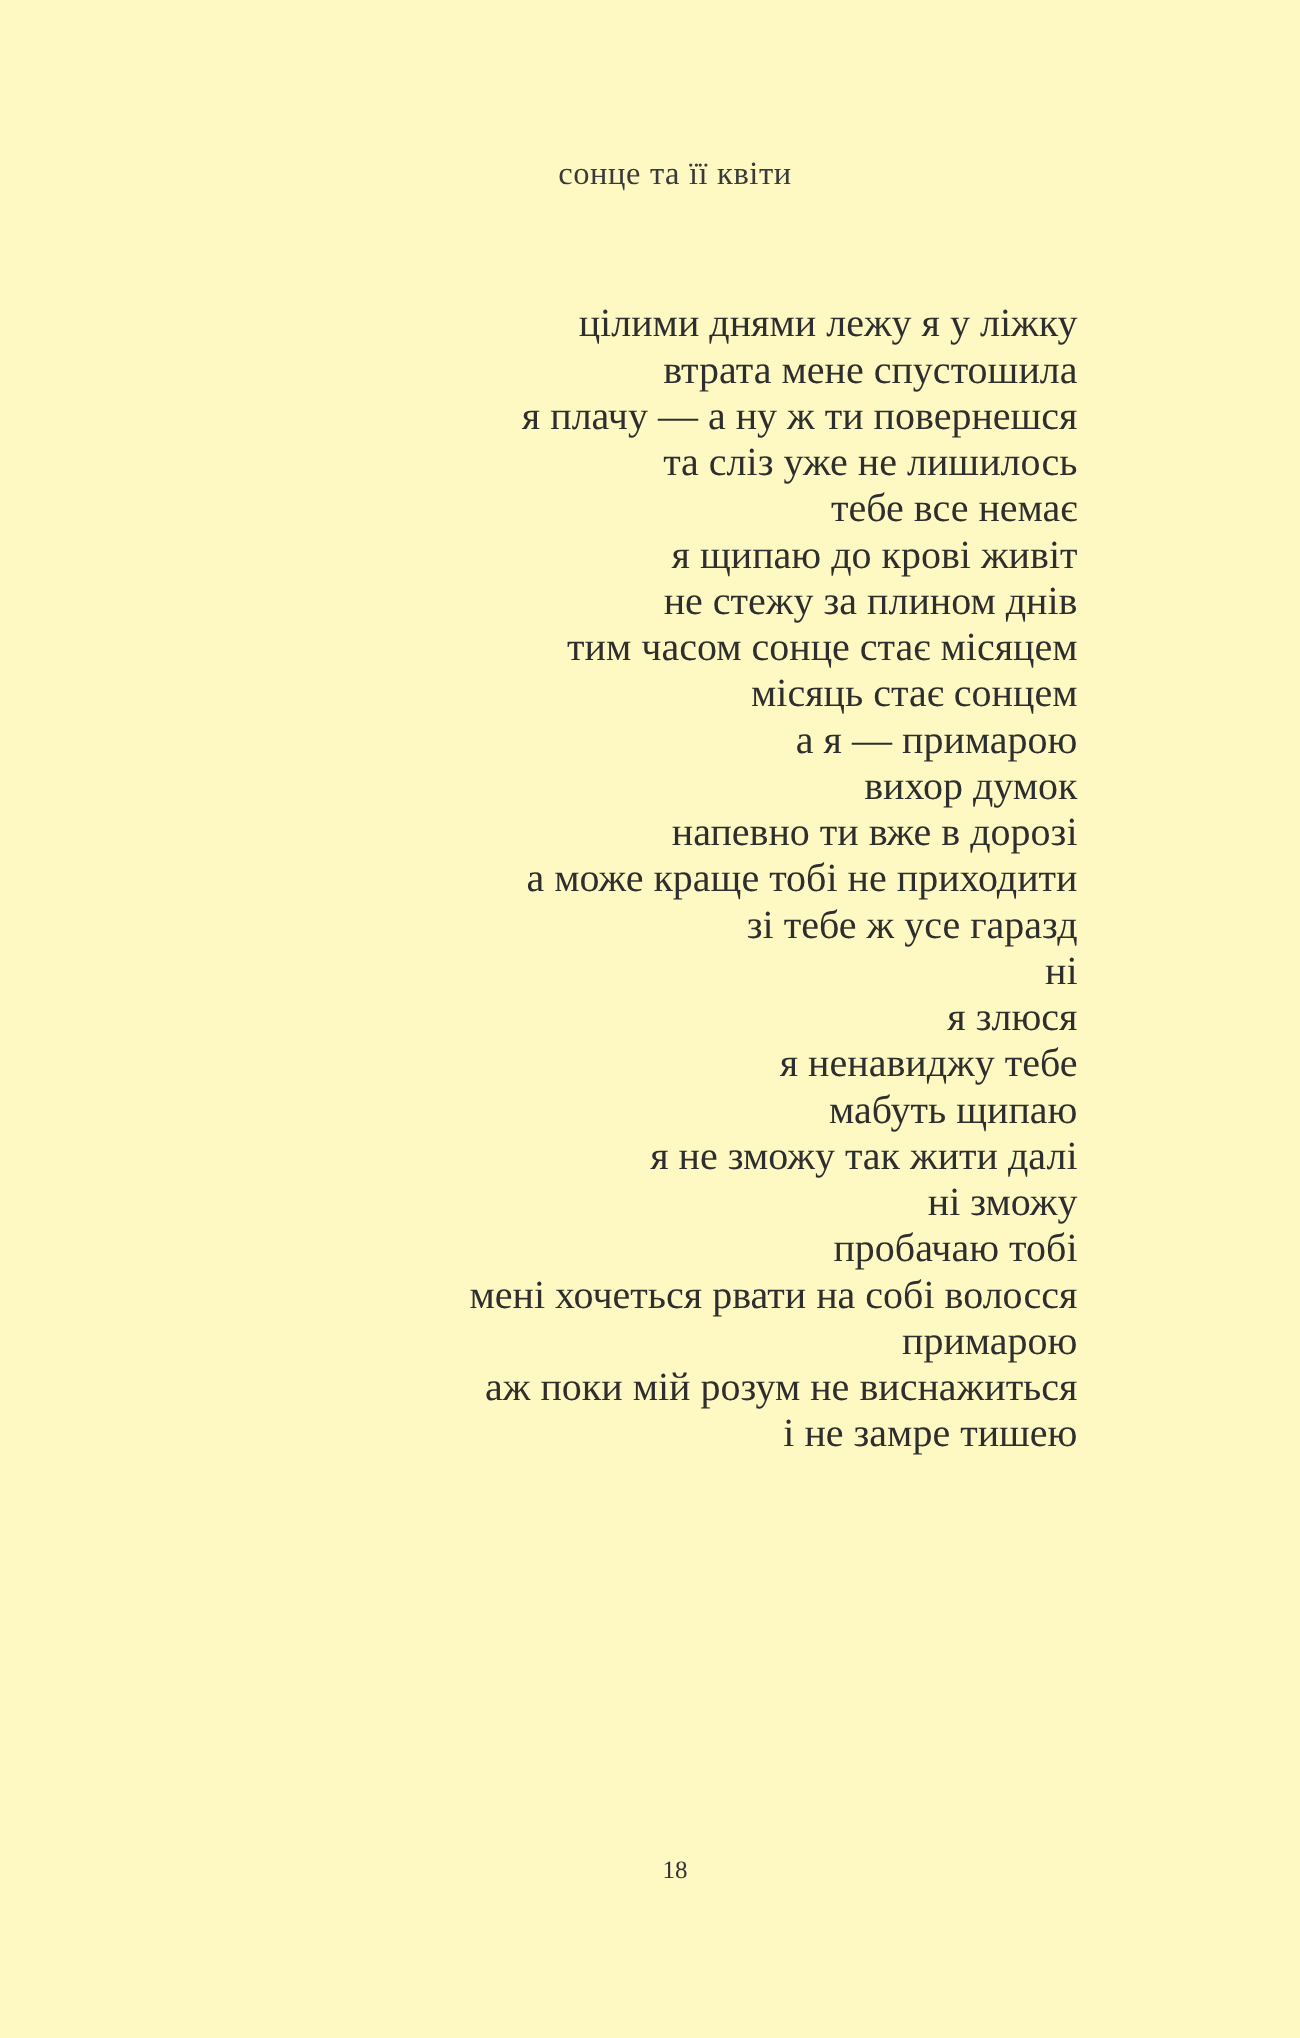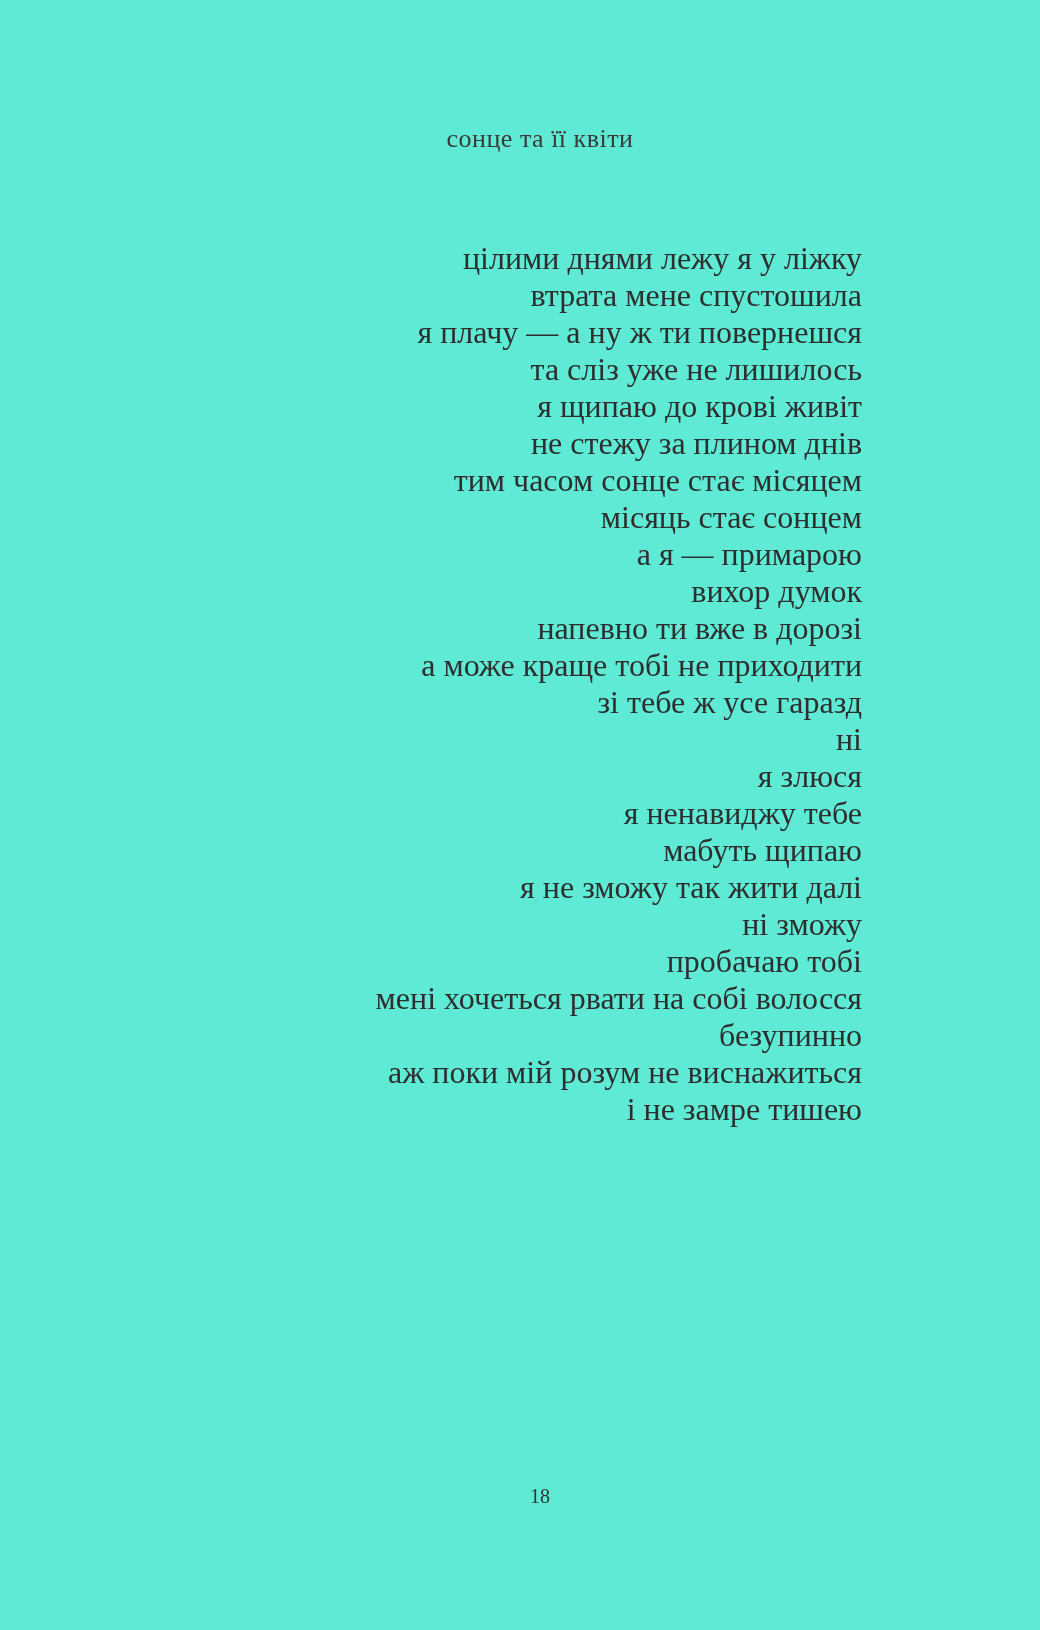--- a/index.html
+++ b/index.html
@@ -4,21 +4,21 @@
 <style>
   html, body {
     margin: 0;
     padding: 0;
     background: #ffffff;
   }
   .book-page {
     position: relative;
     width: 1040px;
     height: 1630px;
-    background: #5eead4;
+    background: #fef9c3;
     font-family: "Liberation Serif", "DejaVu Serif", serif;
     color: #2e2e2e;
     overflow: hidden;
   }
   .running-header {
     position: absolute;
     top: 124px;
     left: 40px;
     width: 1000px;
     text-align: center;
@@ -57,37 +57,38 @@
 
 <div class="book-page">
 
   <div class="running-header">сонце та її квіти</div>
 
   <div class="poem">
     <div class="poem-line">цілими днями лежу я у ліжку</div>
     <div class="poem-line">втрата мене спустошила</div>
     <div class="poem-line">я плачу — а ну ж ти повернешся</div>
     <div class="poem-line">та сліз уже не лишилось</div>
+    <div class="poem-line">тебе все немає</div>
     <div class="poem-line">я щипаю до крові живіт</div>
     <div class="poem-line">не стежу за плином днів</div>
     <div class="poem-line">тим часом сонце стає місяцем</div>
     <div class="poem-line">місяць стає сонцем</div>
     <div class="poem-line">а я — примарою</div>
     <div class="poem-line">вихор думок</div>
     <div class="poem-line">напевно ти вже в дорозі</div>
     <div class="poem-line">а може краще тобі не приходити</div>
     <div class="poem-line">зі тебе ж усе гаразд</div>
     <div class="poem-line">ні</div>
     <div class="poem-line">я злюся</div>
     <div class="poem-line">я ненавиджу тебе</div>
     <div class="poem-line">мабуть щипаю</div>
     <div class="poem-line">я не зможу так жити далі</div>
     <div class="poem-line">ні зможу</div>
     <div class="poem-line">пробачаю тобі</div>
     <div class="poem-line">мені хочеться рвати на собі волосся</div>
-    <div class="poem-line">безупинно</div>
+    <div class="poem-line">примарою</div>
     <div class="poem-line">аж поки мій розум не виснажиться</div>
     <div class="poem-line">і не замре тишею</div>
   </div>
 
   <div class="page-number">18</div>
 
 </div>
 
 </body></html>

